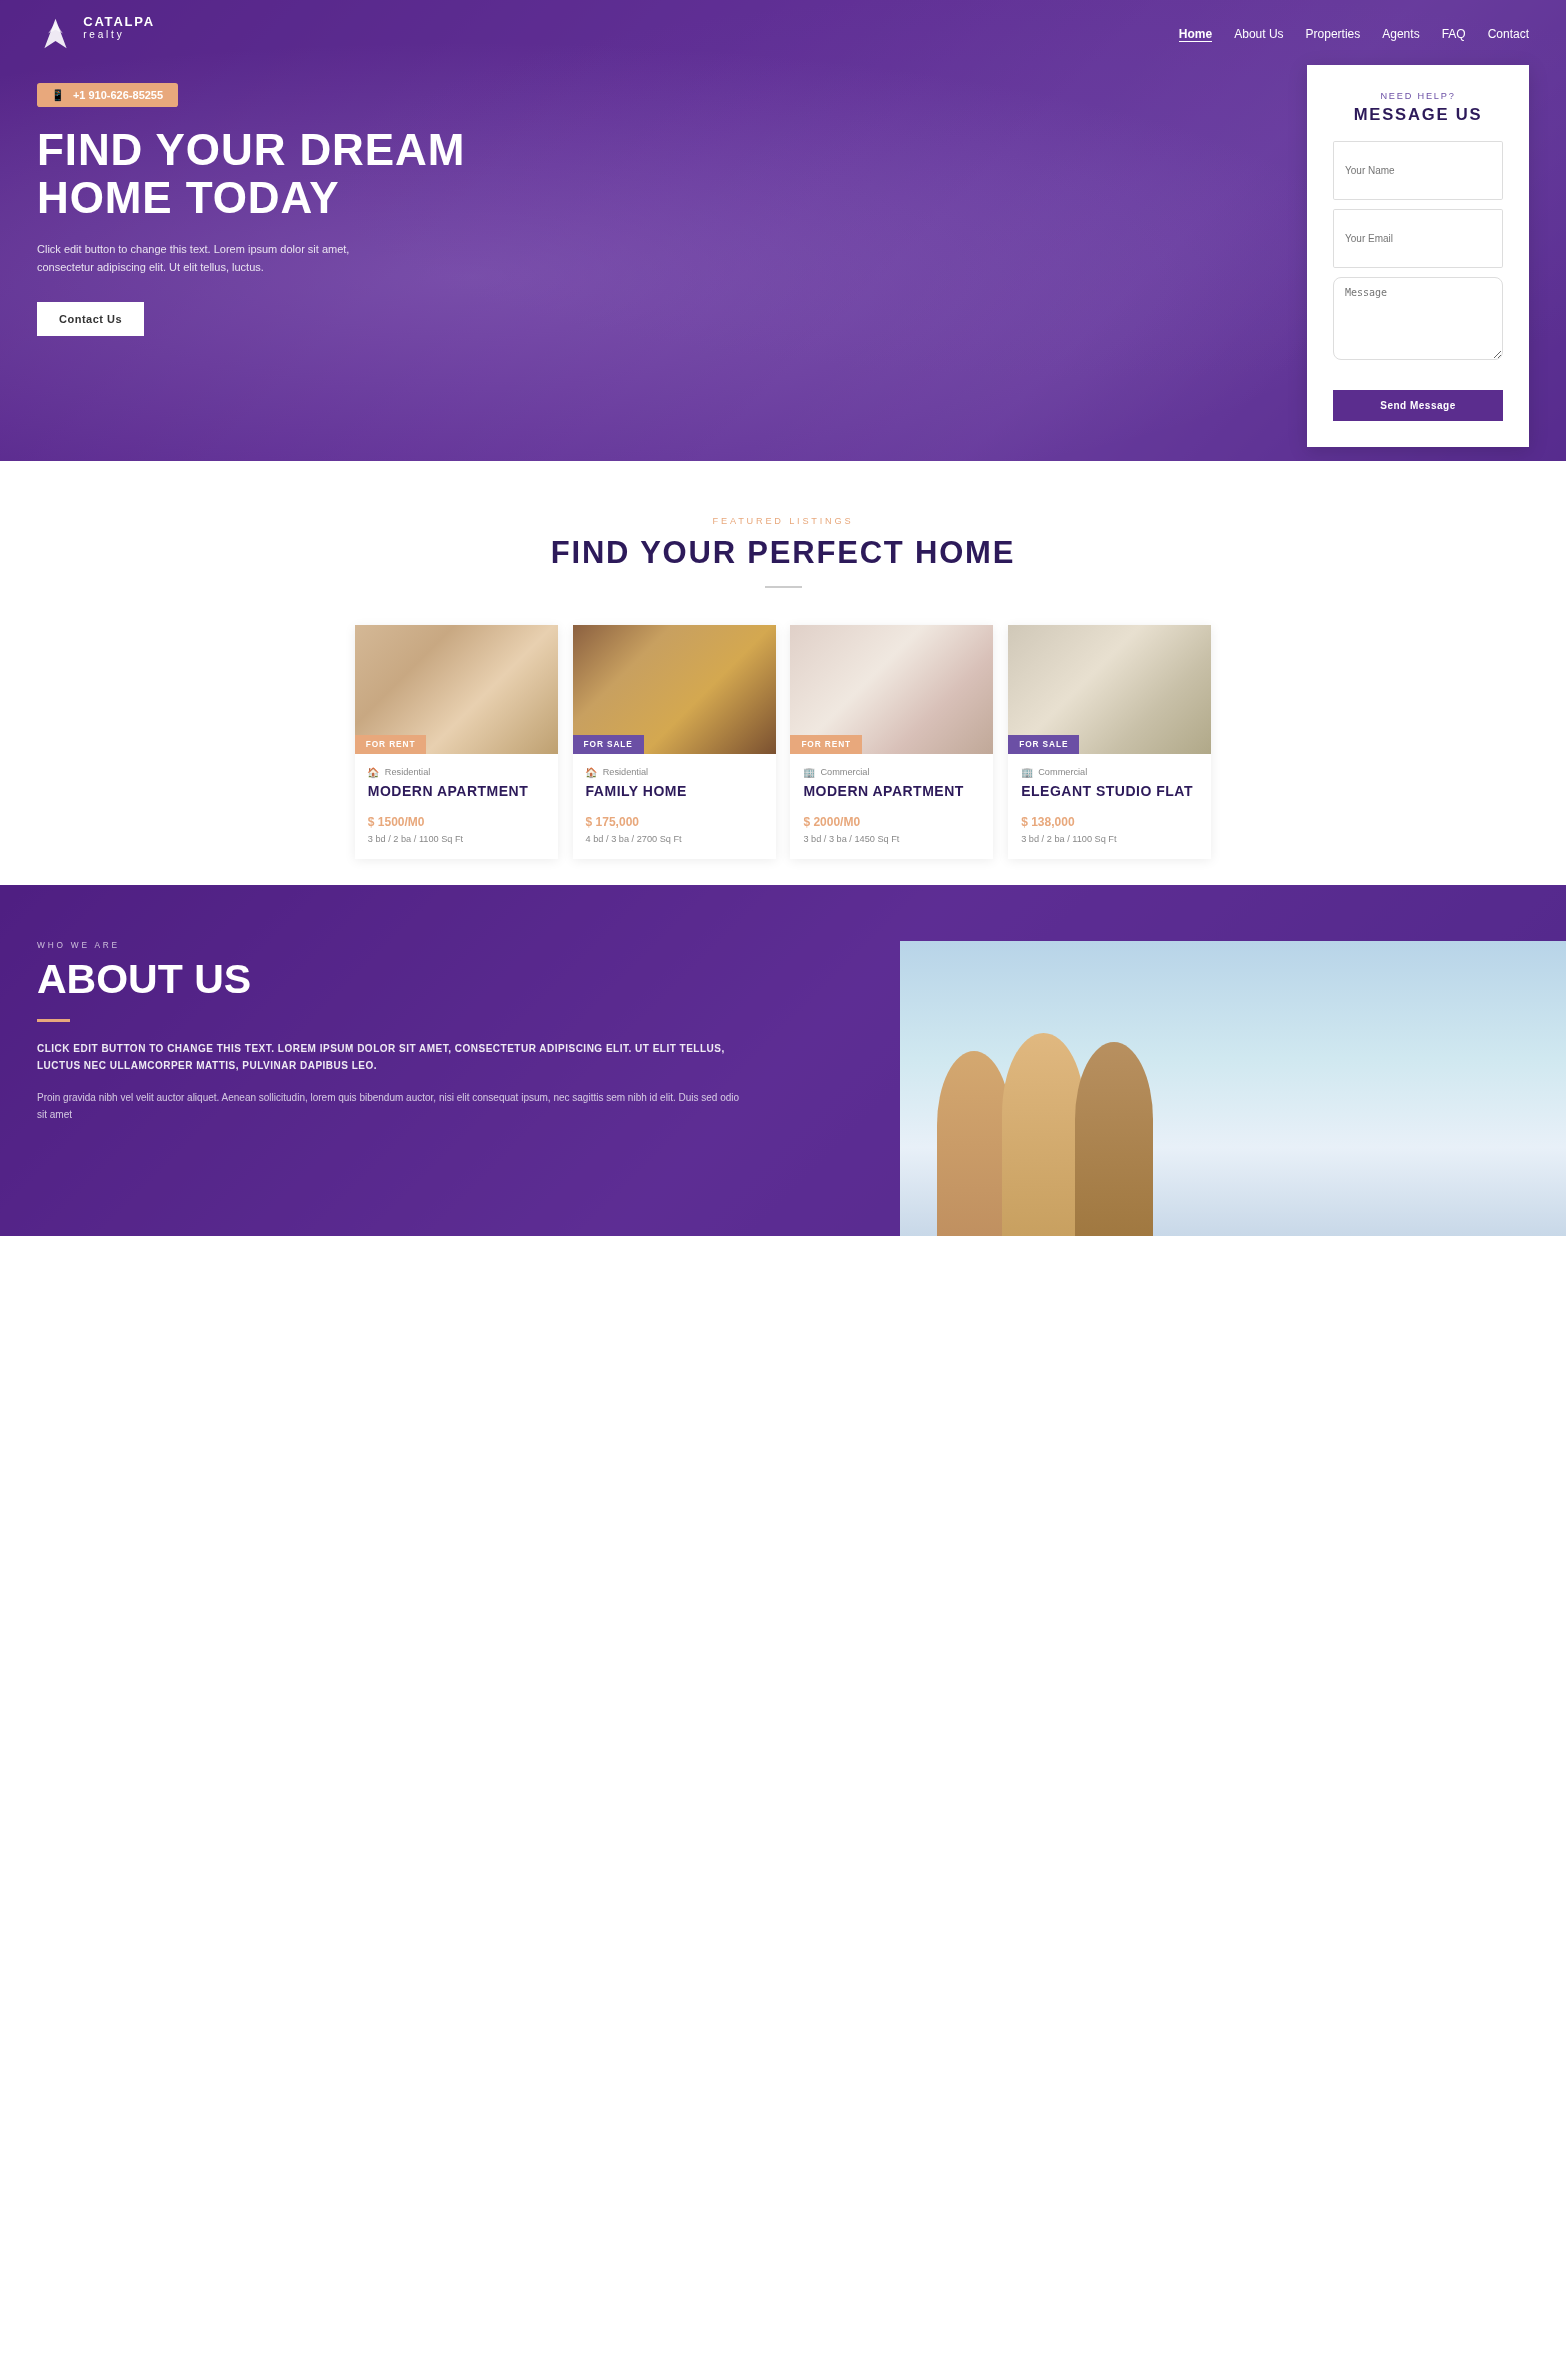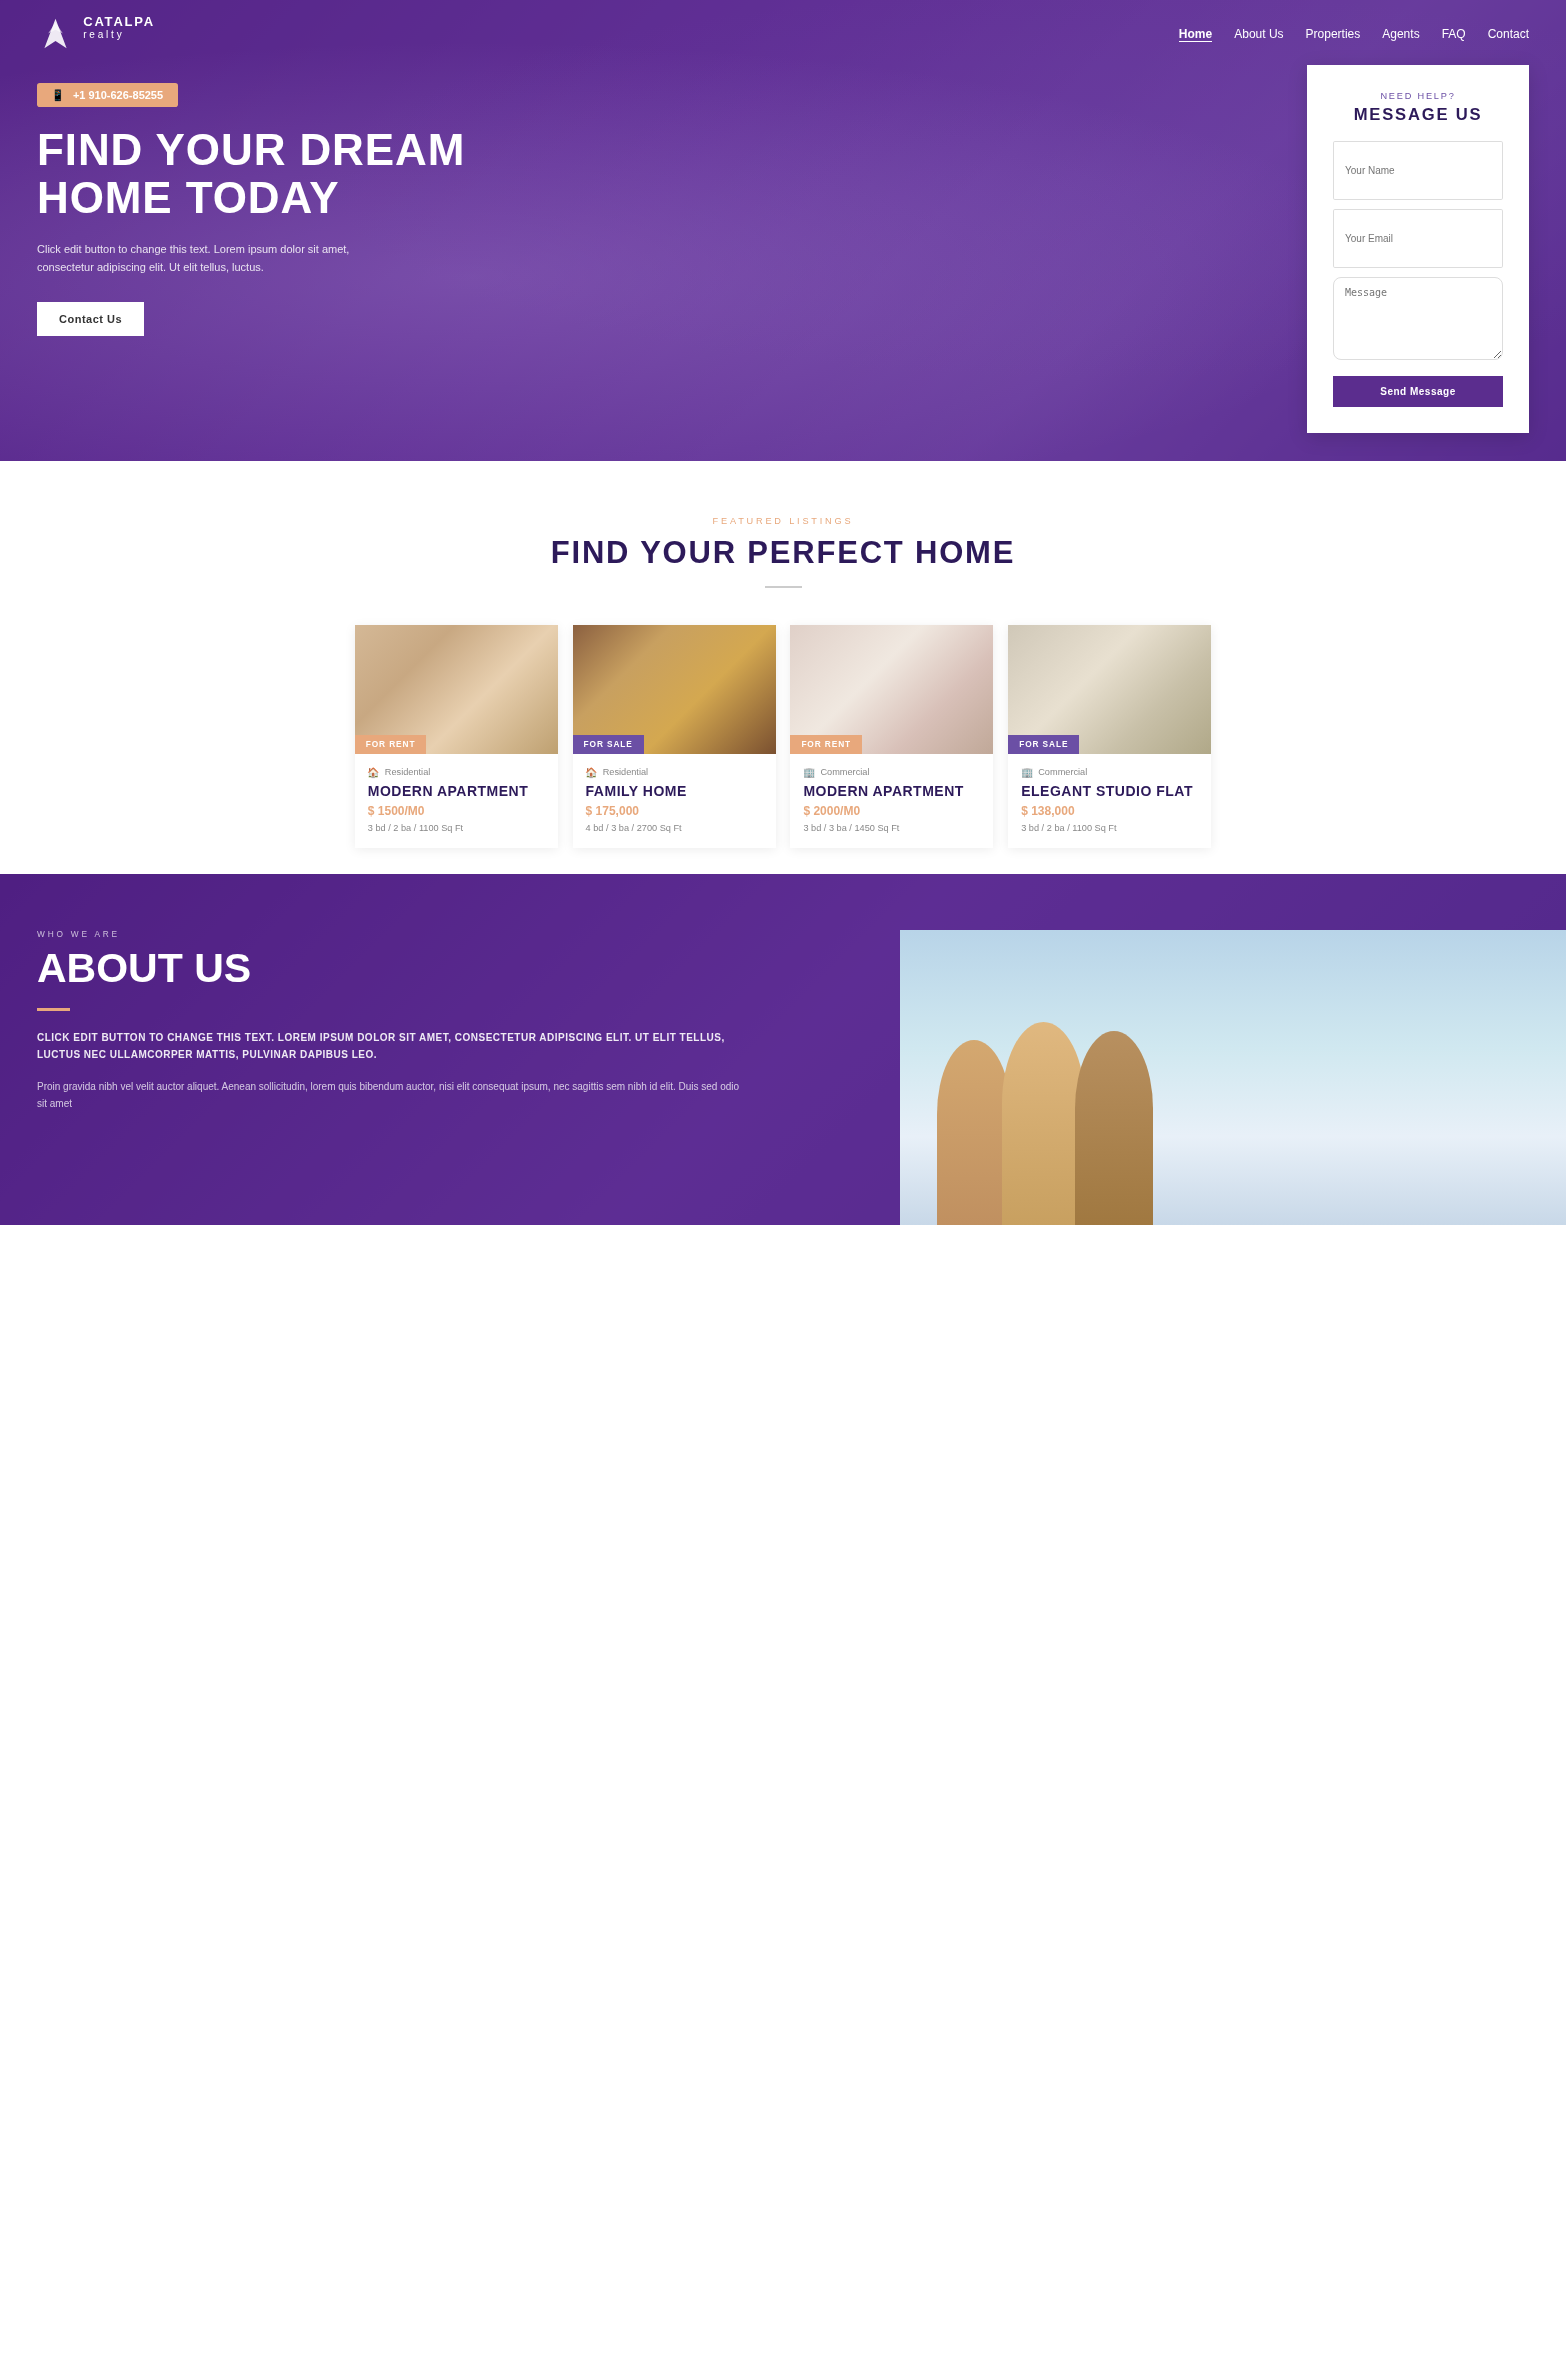--- a/index.html
+++ b/index.html
@@ -177,21 +177,21 @@
       border-radius: 1.8px;
     }
     .form-textarea {
       width: 100%;
       border: 0.9px solid #ddd;
       padding: 8.3px 11px;
       font-size: 10px;
       color: #999;
       height: 83px;
       resize: vertical;
-      margin-bottom: 13px;
+      margin-bottom: 27px;
       outline: none;
       border-radius: 8px;
     }
     .btn-send {
       background: #5b2d8e;
       color: #fff;
       border: none;
       padding: 10px 18.5px;
       font-size: 10px;
       font-weight: 600;
@@ -285,21 +285,21 @@
     }
     .card-type-icon {
       font-size: 10px;
     }
     .card-name {
       font-size: 14px;
       font-weight: 800;
       color: #2d1a5a;
       text-transform: uppercase;
       letter-spacing: 0.5px;
-      margin-bottom: 5px;
+      margin-bottom: 16px;
     }
     .card-price {
       font-size: 12px;
       font-weight: 700;
       color: #e8a87c;
       margin-bottom: 4.6px;
     }
     .card-details {
       font-size: 9.2px;
       color: #888;

